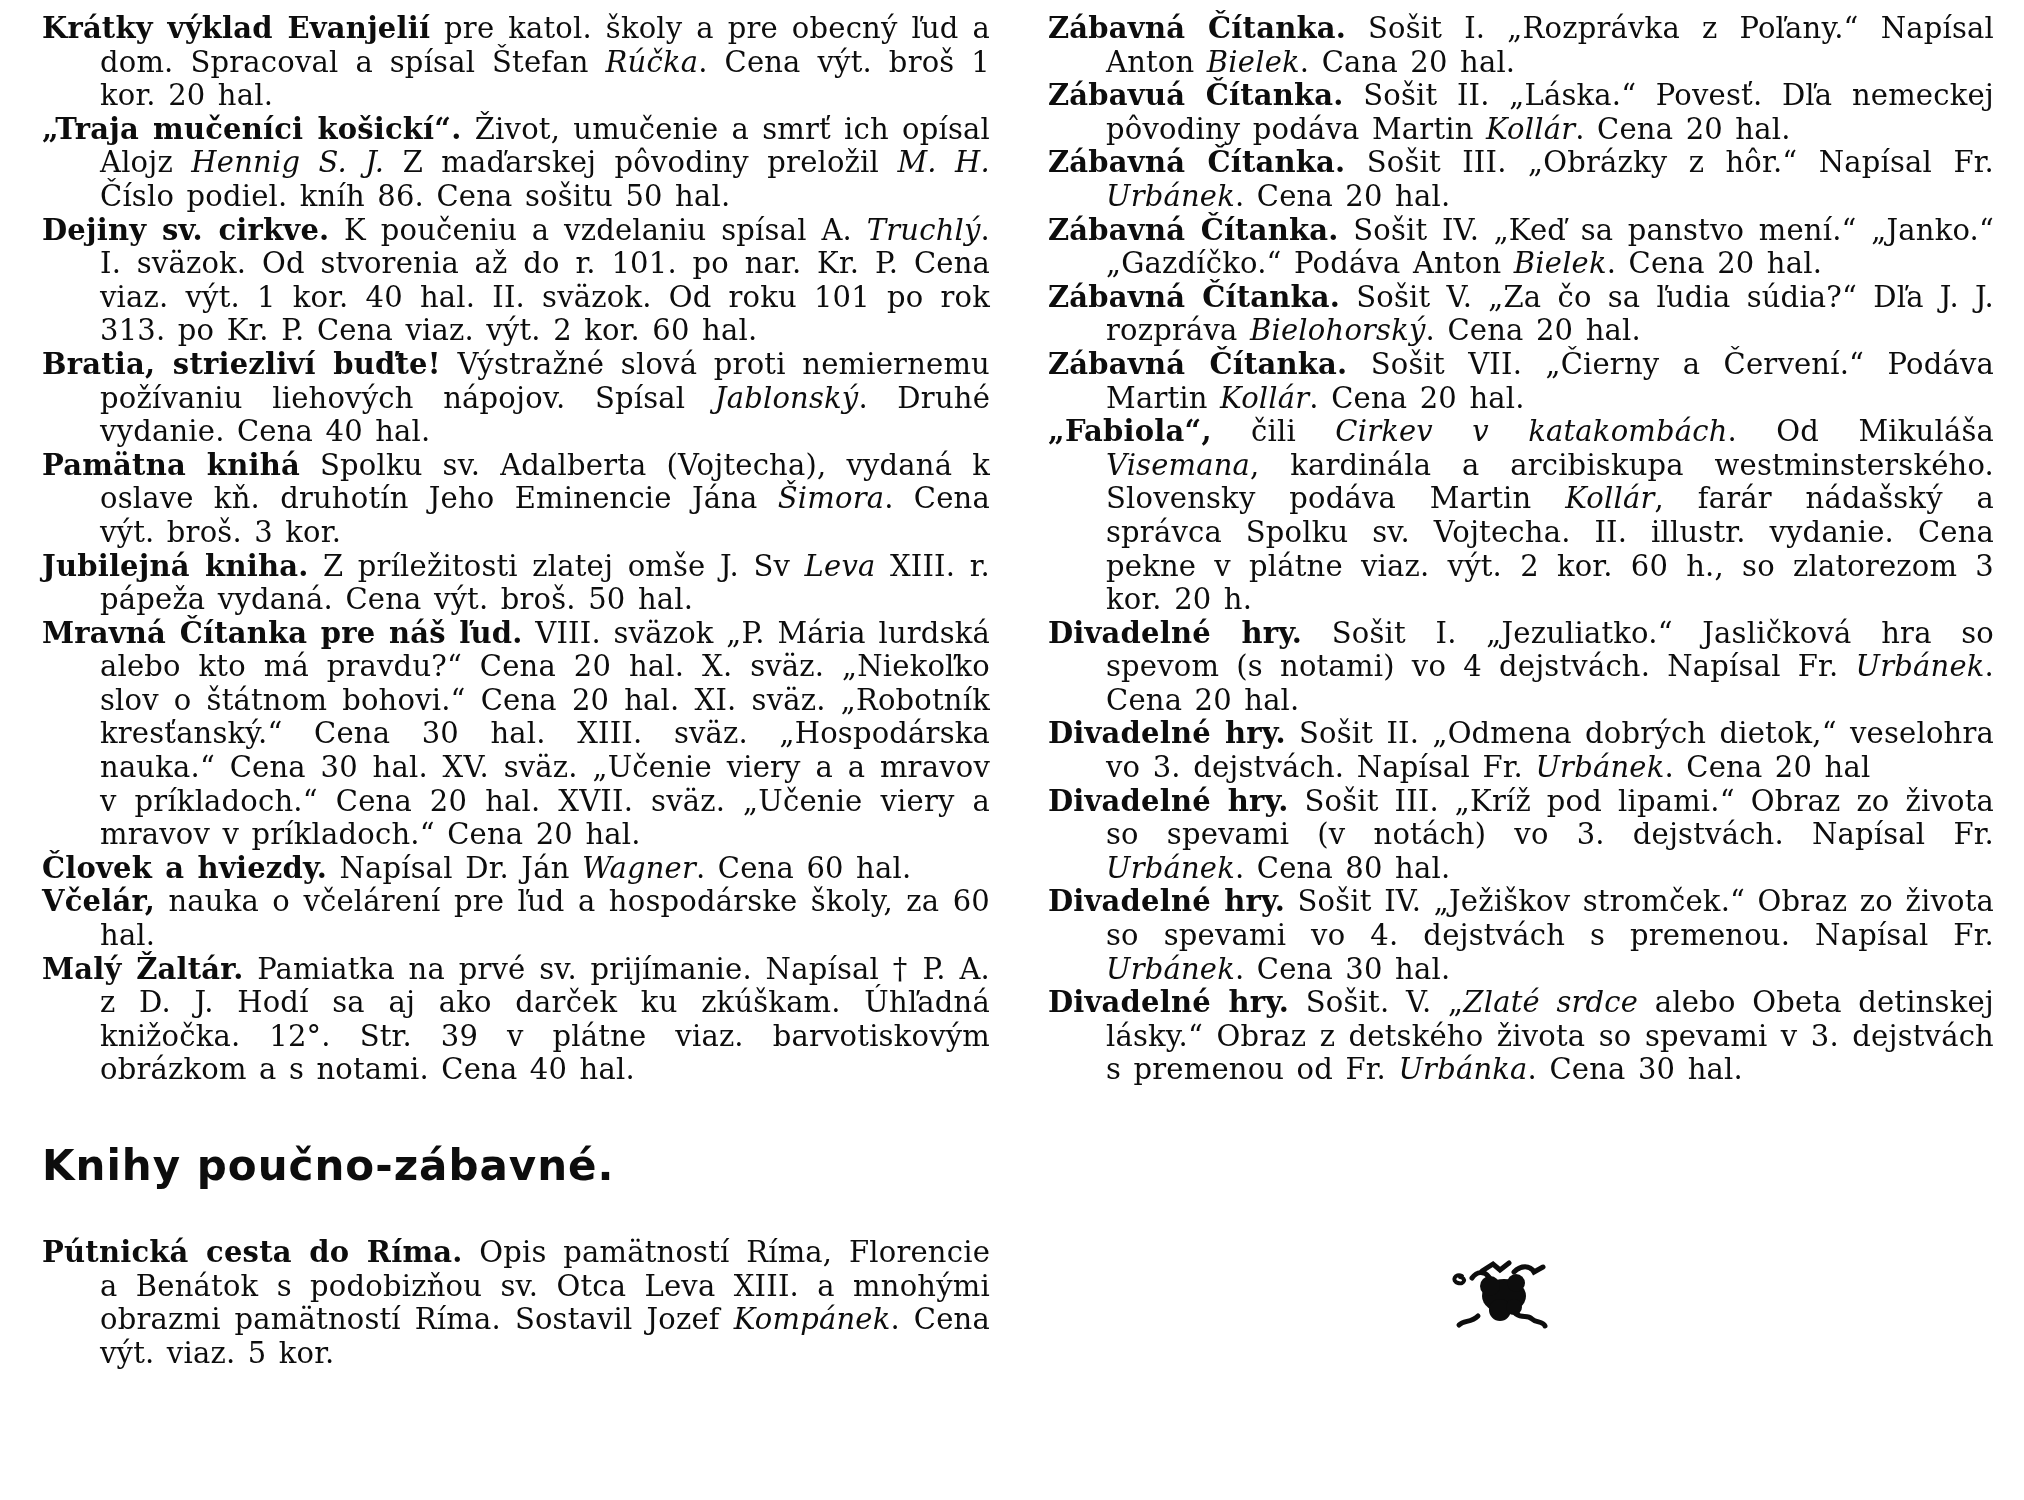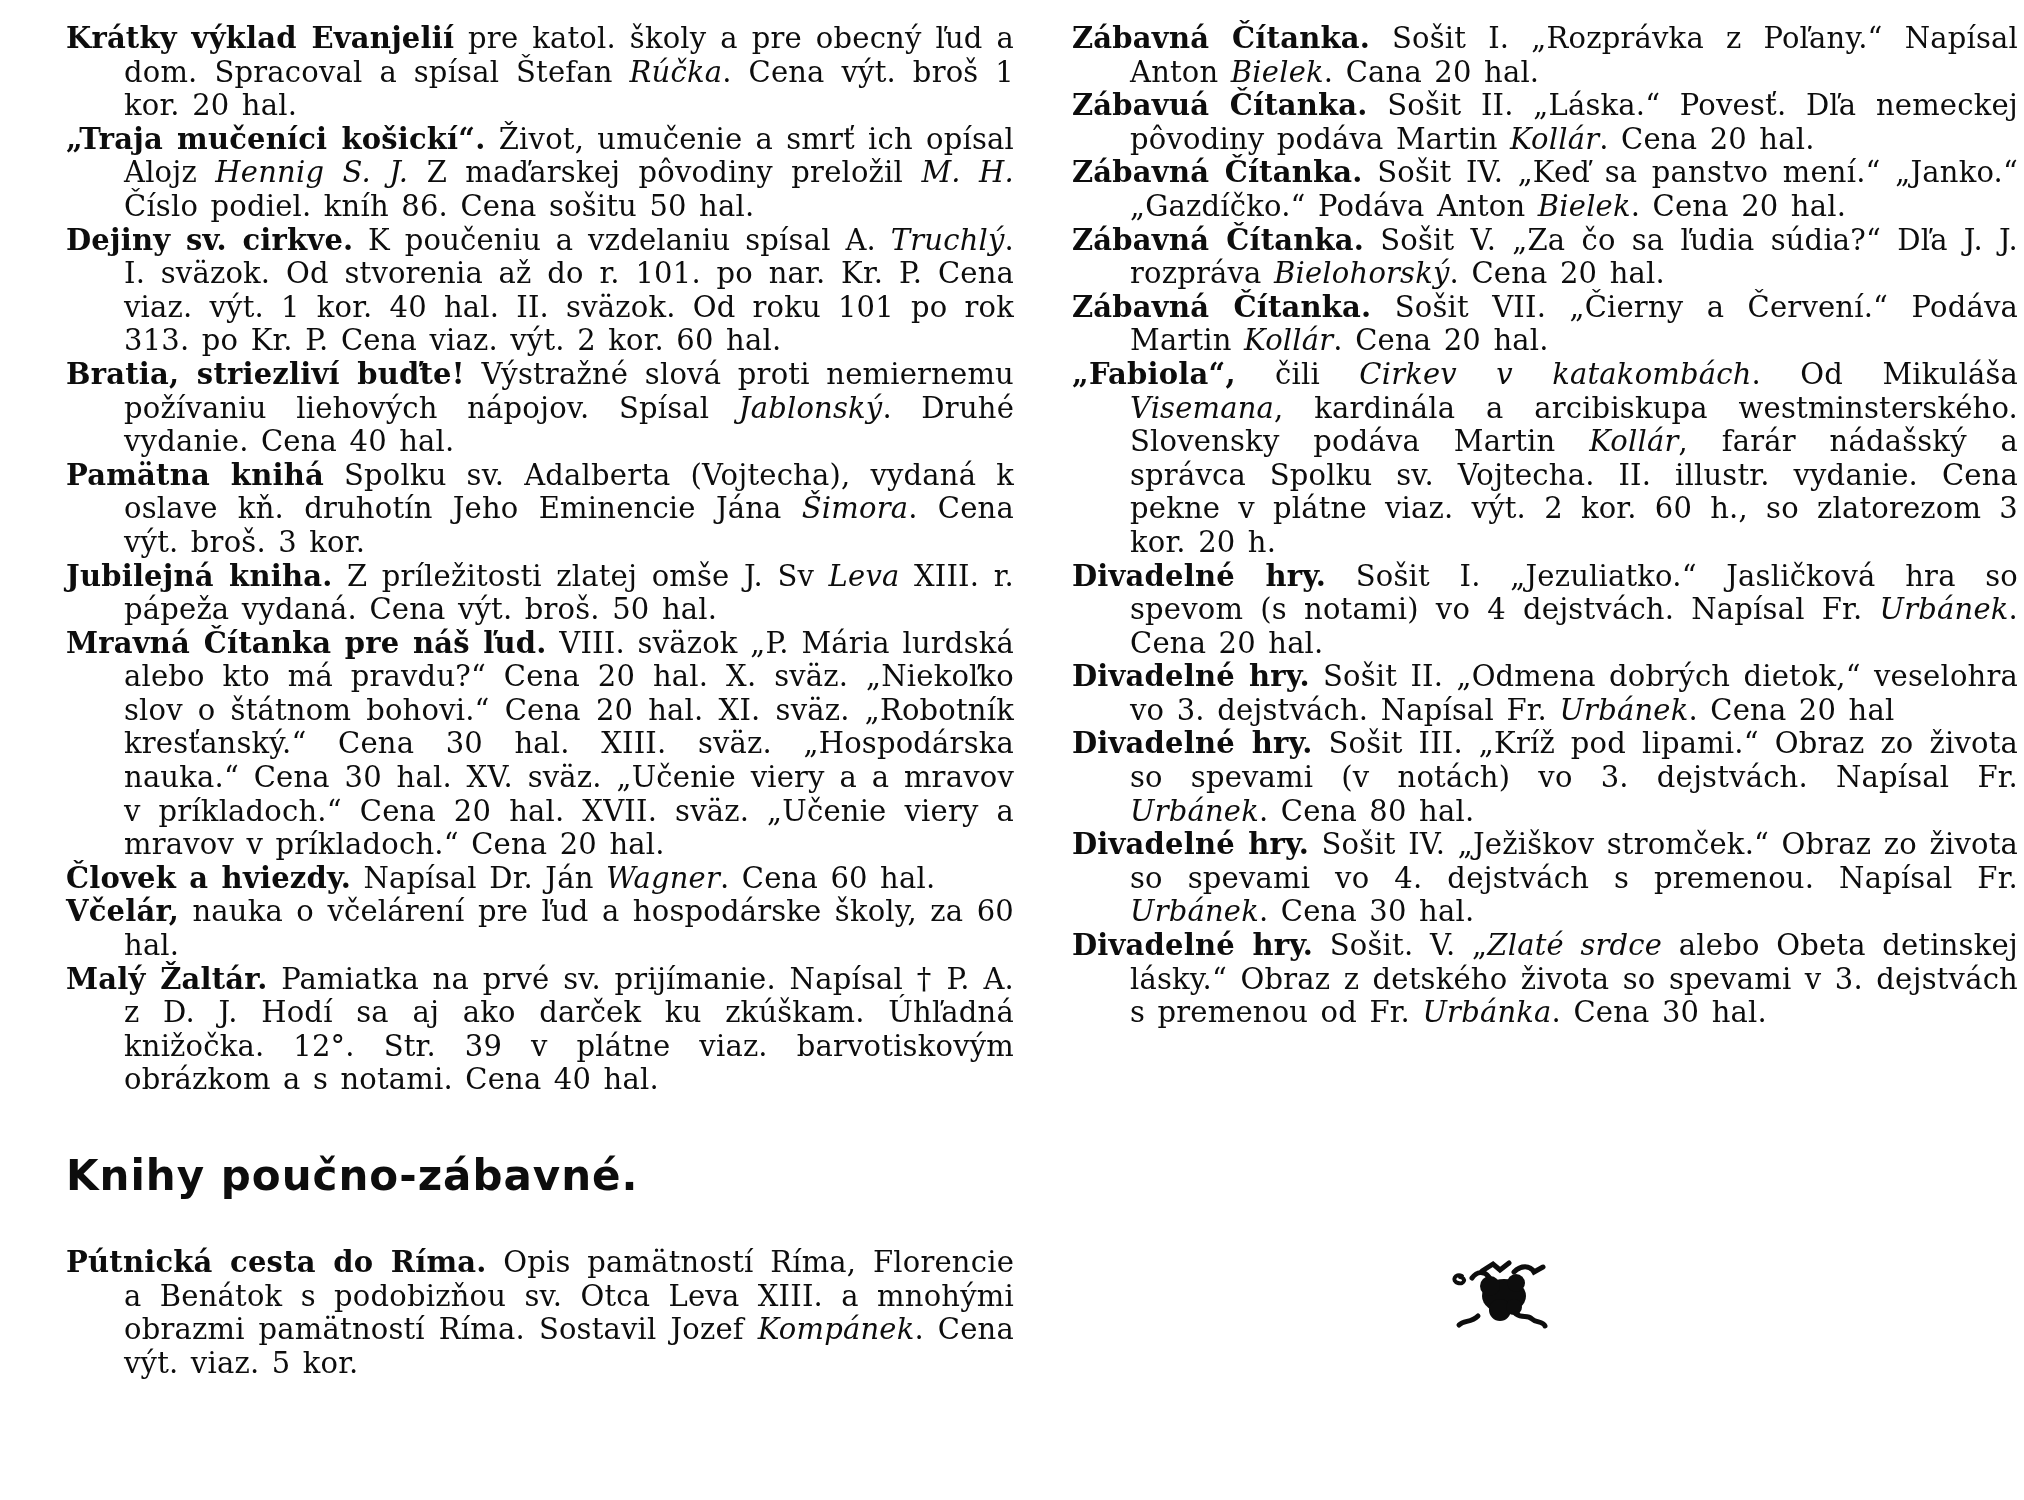--- a/index.html
+++ b/index.html
@@ -12,22 +12,21 @@
     position: relative;
     width: 2024px;
     height: 1500px;
     background: #ffffff;
     color: #0d0d0d;
     font-family: "DejaVu Serif", "Liberation Serif", serif;
     overflow: hidden;
   }
   .column {
     position: absolute;
-    top: 22px;
-    margin-left: 24px;
+    top: 12px;
   }
   .column.left  { left: 42px;   width: 948px; }
   .column.right { left: 1048px; width: 946px; }
 
   .entry {
     margin: 0;
     font-size: 29px;
     line-height: 33.6px;
     text-align: justify;
     padding-left: 58px;
@@ -76,20 +75,21 @@
     <div class="section-heading">Knihy poučno-zábavné.</div>
     <div id="left-entries-2">
         <p class="entry"><span class="b">Pútnická cesta do Ríma.</span><span> Opis pamätností Ríma, Florencie a Benátok s podobizňou sv. Otca Leva XIII. a mnohými obrazmi pamätností Ríma. Sostavil Jozef </span><span class="i">Kompánek</span><span>. Cena výt. viaz. 5 kor.</span></p>
       </div>
   </div>
 
   <div class="column right">
     <div id="right-entries">
         <p class="entry"><span class="b">Zábavná Čítanka.</span><span> Sošit I. „Rozprávka z Poľany.“ Napísal Anton </span><span class="i">Bielek</span><span>. Cana 20 hal.</span></p>
         <p class="entry"><span class="b">Zábavuá Čítanka.</span><span> Sošit II. „Láska.“ Povesť. Dľa nemeckej pôvodiny podáva Martin </span><span class="i">Kollár</span><span>. Cena 20 hal.</span></p>
+        <p class="entry"><span class="b">Zábavná Čítanka.</span><span> Sošit III. „Obrázky z hôr.“ Napísal Fr. </span><span class="i">Urbánek</span><span>. Cena 20 hal.</span></p>
         <p class="entry"><span class="b">Zábavná Čítanka.</span><span> Sošit IV. „Keď sa panstvo mení.“ „Janko.“ „Gazdíčko.“ Podáva Anton </span><span class="i">Bielek</span><span>. Cena 20 hal.</span></p>
         <p class="entry"><span class="b">Zábavná Čítanka.</span><span> Sošit V. „Za čo sa ľudia súdia?“ Dľa J. J. rozpráva </span><span class="i">Bielohorský</span><span>. Cena 20 hal.</span></p>
         <p class="entry"><span class="b">Zábavná Čítanka.</span><span> Sošit VII. „Čierny a Červení.“ Podáva Martin </span><span class="i">Kollár</span><span>. Cena 20 hal.</span></p>
         <p class="entry"><span class="b">„Fabiola“,</span><span> čili </span><span class="i">Cirkev v katakombách</span><span>. Od Mikuláša </span><span class="i">Visemana</span><span>, kardinála a arcibiskupa westminsterského. Slovensky podáva Martin </span><span class="i">Kollár</span><span>, farár nádašský a správca Spolku sv. Vojtecha. II. illustr. vydanie. Cena pekne v plátne viaz. výt. 2 kor. 60 h., so zlatorezom 3 kor. 20 h.</span></p>
         <p class="entry"><span class="b">Divadelné hry.</span><span> Sošit I. „Jezuliatko.“ Jasličková hra so spevom (s notami) vo 4 dejstvách. Napísal Fr. </span><span class="i">Urbánek</span><span>. Cena 20 hal.</span></p>
         <p class="entry"><span class="b">Divadelné hry.</span><span> Sošit II. „Odmena dobrých dietok,“ veselohra vo 3. dejstvách. Napísal Fr. </span><span class="i">Urbánek</span><span>. Cena 20 hal</span></p>
         <p class="entry"><span class="b">Divadelné hry.</span><span> Sošit III. „Kríž pod lipami.“ Obraz zo života so spevami (v notách) vo 3. dejstvách. Napísal Fr. </span><span class="i">Urbánek</span><span>. Cena 80 hal.</span></p>
         <p class="entry"><span class="b">Divadelné hry.</span><span> Sošit IV. „Ježiškov stromček.“ Obraz zo života so spevami vo 4. dejstvách s premenou. Napísal Fr. </span><span class="i">Urbánek</span><span>. Cena 30 hal.</span></p>
         <p class="entry"><span class="b">Divadelné hry.</span><span> Sošit. V. „</span><span class="i">Zlaté srdce</span><span> alebo Obeta detinskej lásky.“ Obraz z detského života so spevami v 3. dejstvách s premenou od Fr. </span><span class="i">Urbánka</span><span>. Cena 30 hal.</span></p>
       </div>

